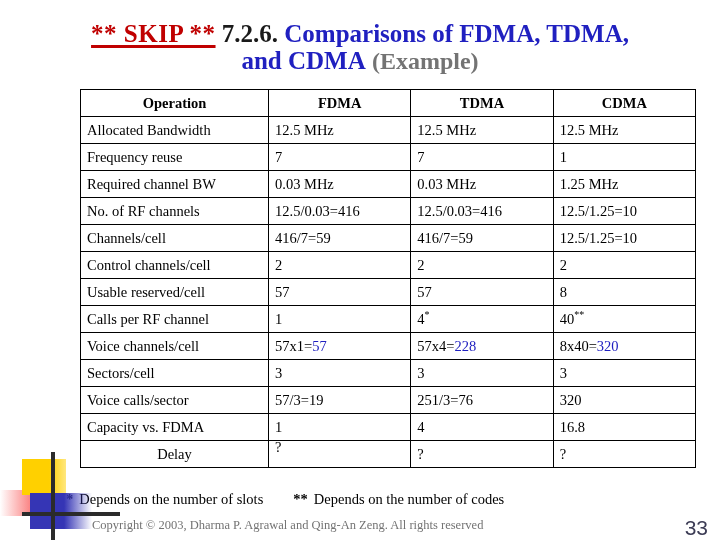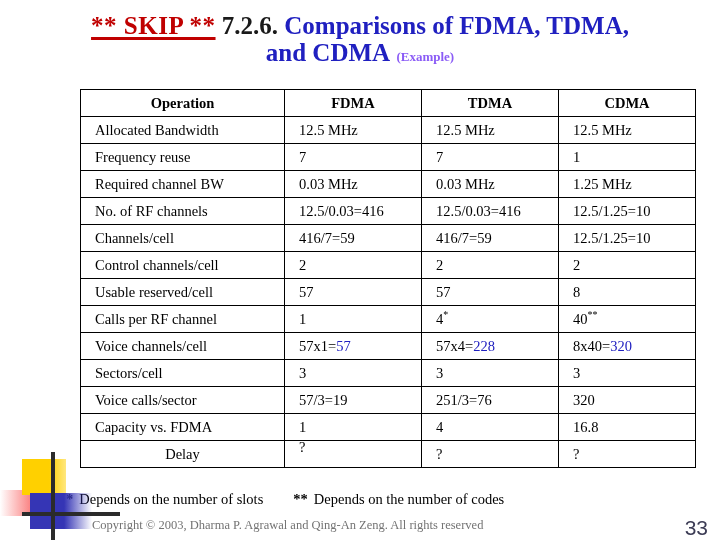--- a/index.html
+++ b/index.html
@@ -11,58 +11,58 @@
     height: 540px;
     background: #ffffff;
     font-family: "Liberation Serif", "DejaVu Serif", serif;
     overflow: hidden;
     position: relative;
   }
 
   
   .title-block {
     text-align: center;
-    padding-top: 12px;
+    padding-top: 20px;
     line-height: 1.08;
   }
   .title-line {
     font-weight: bold;
     white-space: nowrap;
   }
   .title-line-1 { font-size: 25px; }
   .title-line-2 { font-size: 25px; }
   .skip {
     color: #C00000;
     text-decoration: underline;
     text-decoration-thickness: 3px;
     text-underline-offset: 3px;
     letter-spacing: 0.5px;
   }
   .num { color: #1a1a1a; }
   .blue-title { color: #2020C0; }
-  .example { font-size: 13px; color: #8b5cf6; }
+  .example { font-size: 24px; color: #737373; }
 
   
   .table-wrap {
     position: absolute;
     left: 80px;
     top: 89px;
     width: 616px;
   }
   table.cmp {
     border-collapse: collapse;
     width: 616px;
     table-layout: fixed;
     background: #fff;
   }
   table.cmp td {
     border: 1.4px solid #000;
     font-size: 14.5px;
     height: 20px;
-    padding: 3px 14px;
+    padding: 3px 6px;
     color: #000;
     vertical-align: middle;
     overflow: hidden;
     white-space: nowrap;
     margin-left: 44px;
   }
   table.cmp tr.head td {
     font-weight: bold;
     text-align: center;
   }

